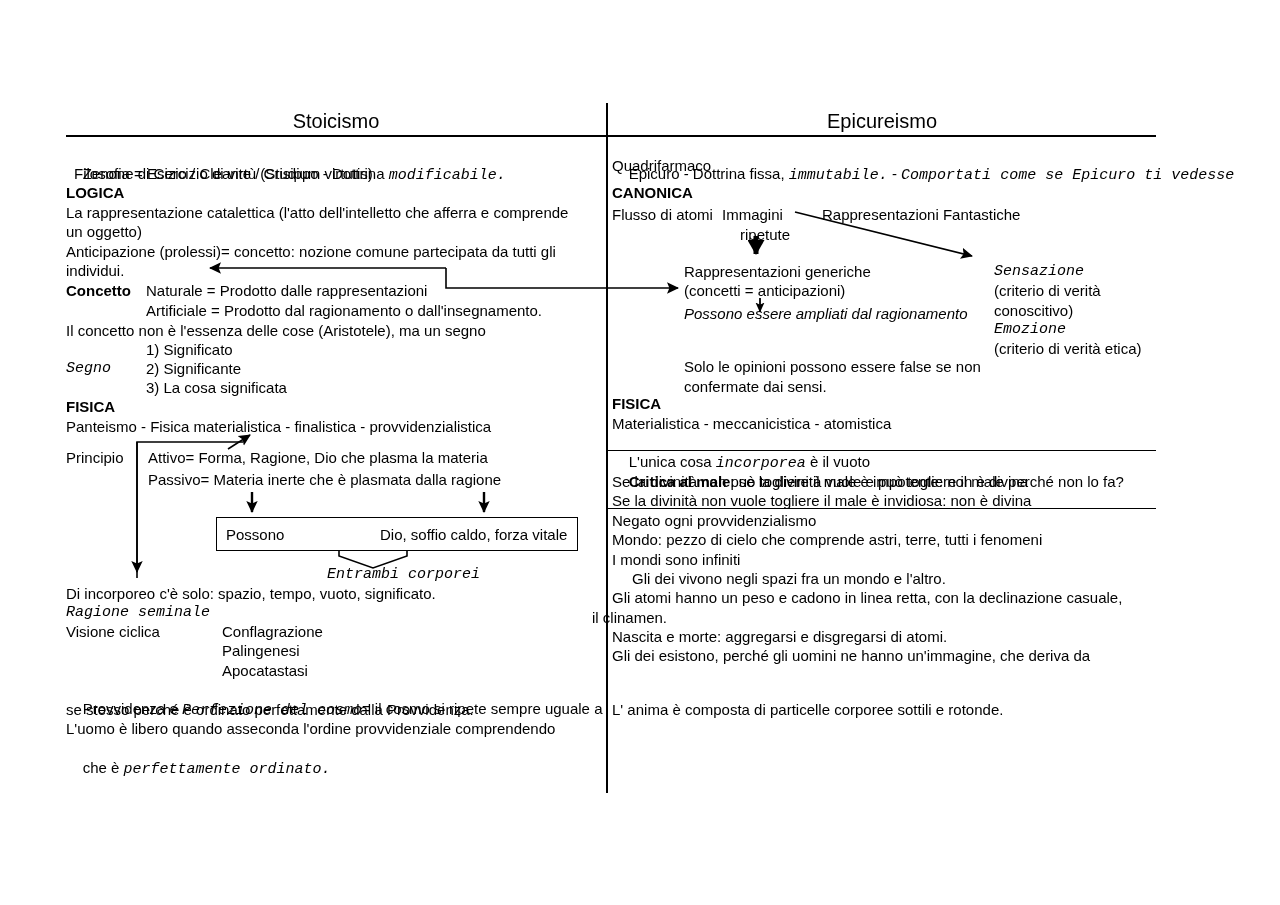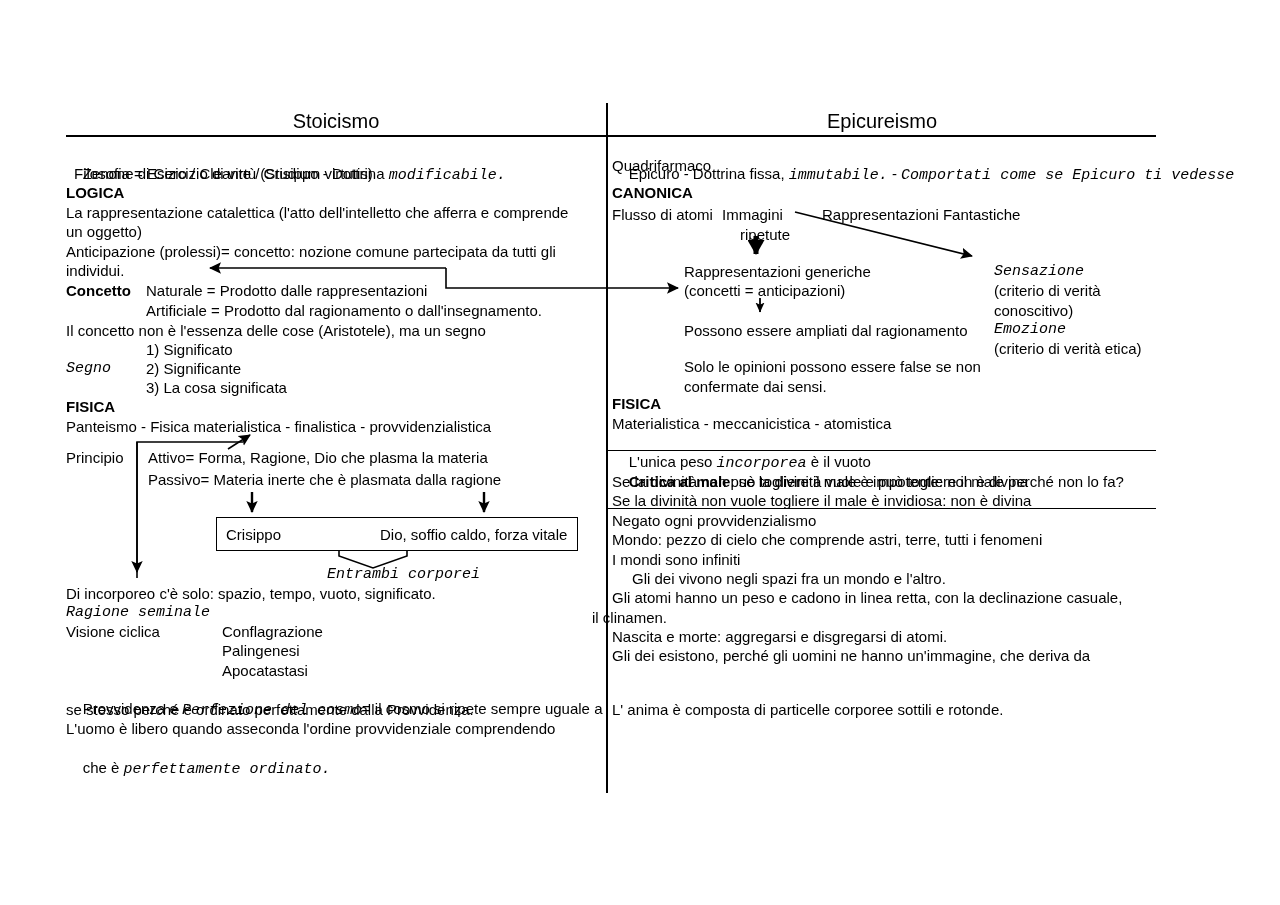--- a/index.html
+++ b/index.html
@@ -72,21 +72,21 @@
   <div class="abs txt" style="left:146px; top:378px;">3) La cosa significata</div>
 
   <div class="abs txt bold" style="left:66px; top:397px;">FISICA</div>
   <div class="abs txt" style="left:66px; top:417px;">Panteismo - Fisica materialistica - finalistica - provvidenzialistica</div>
 
   <div class="abs txt" style="left:66px; top:448px;">Principio</div>
   <div class="abs txt" style="left:148px; top:470px;">Passivo= Materia inerte che è plasmata dalla ragione</div>
   <div class="abs txt" style="left:148px; top:448px;">Attivo= Forma, Ragione, Dio che plasma la materia</div>
 
   <div class="abs box" style="left:216px; top:517px; width:362px; height:34px;"></div>
-  <div class="abs txt" style="left:226px; top:525px;">Crisippo</div>
+  <div class="abs txt" style="left:226px; top:525px;">Possono</div>
   <div class="abs txt" style="left:380px; top:525px;">Dio, soffio caldo, forza vitale</div>
   <div class="abs txt ital" style="left:327px; top:565px;">Entrambi corporei</div>
 
   <div class="abs txt" style="left:66px; top:584px;">Di incorporeo c'è solo: spazio, tempo, vuoto, significato.</div>
   <div class="abs txt ital" style="left:66px; top:603px;">Ragione seminale</div>
   <div class="abs txt" style="left:66px; top:622px;">Visione ciclica</div>
   <div class="abs txt" style="left:222px; top:622px;">Conflagrazione</div>
   <div class="abs txt" style="left:222px; top:641px;">Palingenesi</div>
   <div class="abs txt" style="left:222px; top:661px;">Apocatastasi</div>
 
@@ -107,30 +107,30 @@
   <div class="abs txt" style="left:612px; top:205px;">Flusso di atomi</div>
   <div class="abs txt" style="left:722px; top:205px;">Immagini</div>
   <div class="abs txt" style="left:728px; top:225px;margin-left:12px;">ripetute</div>
   <div class="abs txt" style="left:822px; top:205px;">Rappresentazioni Fantastiche</div>
 
   <div class="abs txt" style="left:684px; top:262px;">Rappresentazioni generiche</div>
   <div class="abs txt" style="left:684px; top:281px;">(concetti = anticipazioni)</div>
   <div class="abs txt ital" style="left:994px; top:262px;">Sensazione</div>
   <div class="abs txt" style="left:994px; top:281px;">(criterio di verità</div>
   <div class="abs txt" style="left:994px; top:301px;">conoscitivo)</div>
-  <div class="abs txt" style="left:684px; top:321px;">Possono essere ampliati dal ragionamento</div>
+  <div class="abs txt" style="left:684px; top:304px;font-style:italic;">Possono essere ampliati dal ragionamento</div>
   <div class="abs txt ital" style="left:994px; top:320px;">Emozione</div>
   <div class="abs txt" style="left:994px; top:339px;">(criterio di verità etica)</div>
   <div class="abs txt" style="left:684px; top:357px;">Solo le opinioni possono essere false se non</div>
   <div class="abs txt" style="left:684px; top:377px;">confermate dai sensi.</div>
 
   <div class="abs txt bold" style="left:612px; top:394px;">FISICA</div>
   <div class="abs txt" style="left:612px; top:414px;">Materialistica - meccanicistica - atomistica</div>
   <div class="abs txt" style="left:612px; top:433px;">
-    <span>L'unica peso </span><span class="ital">incorporea</span><span> è il vuoto</span>
+    <span>L'unica cosa </span><span class="ital">incorporea</span><span> è il vuoto</span>
   </div>
 
   <div class="abs rule" style="left:608px; top:450px; width:548px; height:1.4px;"></div>
   <div class="abs txt" style="left:612px; top:453px;">
     <span class="bold">Critica al male</span><span>: se la divinità vuole e può togliere il male perché non lo fa?</span>
   </div>
   <div class="abs txt" style="left:612px; top:472px;">Se la divinità non può togliere il male è impotente: non è divina</div>
   <div class="abs txt" style="left:612px; top:491px;">Se la divinità non vuole togliere il male è invidiosa: non è divina</div>
   <div class="abs rule" style="left:608px; top:508px; width:548px; height:1.4px;"></div>
 

